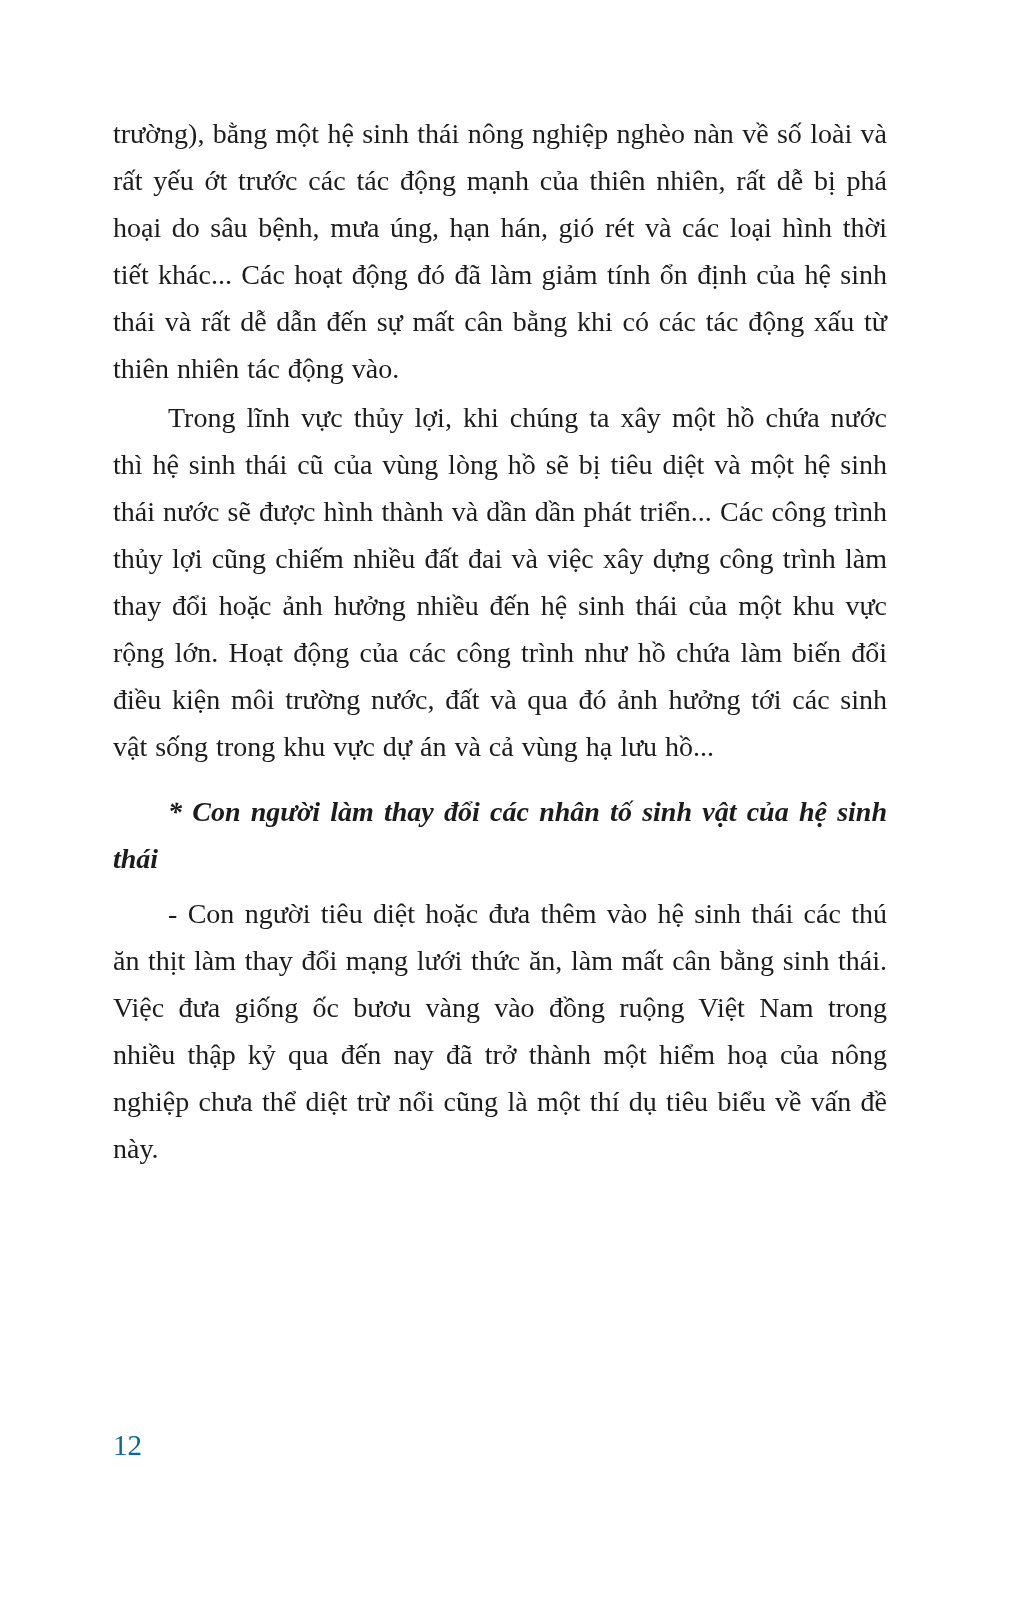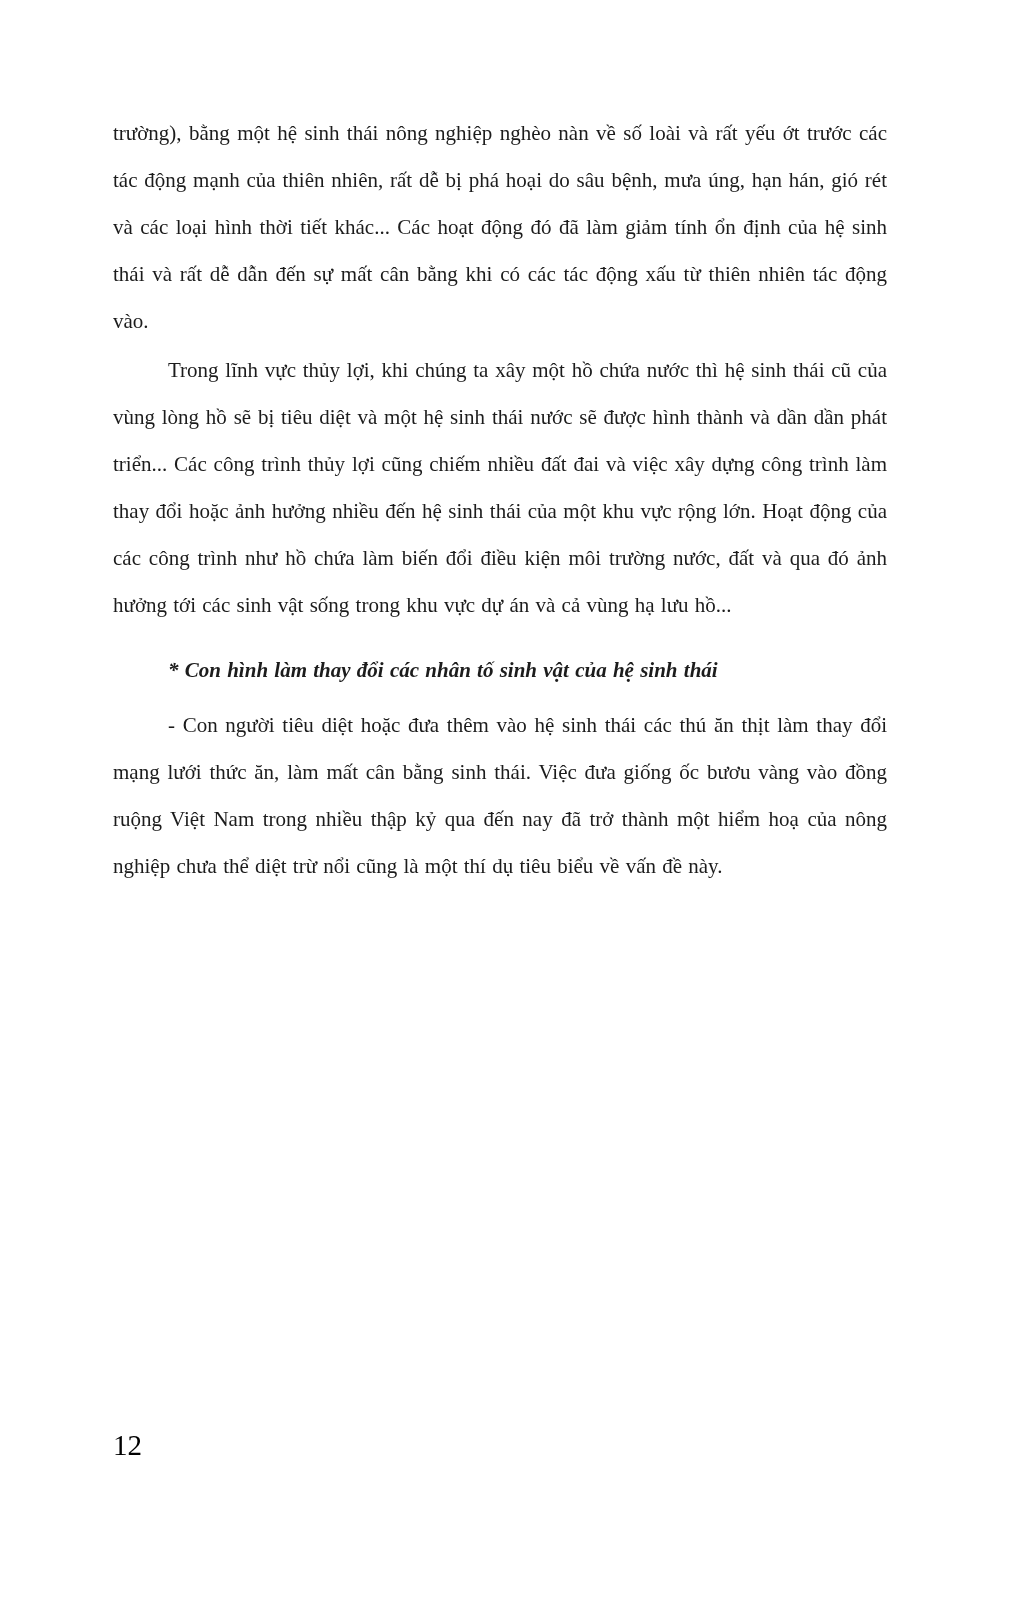--- a/index.html
+++ b/index.html
@@ -16,21 +16,21 @@
     color: #1c1c1c;
   }
   .text-block {
     position: absolute;
     left: 113px;
     top: 110px;
     width: 774px;
   }
   .para {
     margin: 0;
-    font-size: 21px;
+    font-size: 28px;
     line-height: 47px;
     text-align: justify;
     text-justify: inter-word;
     word-spacing: 1px;
   }
   .para + .para {
     margin-top: 2px;
   }
   .indent {
     text-indent: 55px;
@@ -40,30 +40,30 @@
     font-style: italic;
     margin-top: 18px !important;
     margin-bottom: 8px;
   }
   .page-number {
     position: absolute;
     left: 113px;
     top: 1422px;
     font-size: 29px;
     line-height: 47px;
-    color: #000000;
+    color: #0369a1;
   }
 </style>
 </head>
 <body>
 
 <div class="text-block">
   <p class="para">trường), bằng một hệ sinh thái nông nghiệp nghèo nàn về số loài và rất yếu ớt trước các tác động mạnh của thiên nhiên, rất dễ bị phá hoại do sâu bệnh, mưa úng, hạn hán, gió rét và các loại hình thời tiết khác... Các hoạt động đó đã làm giảm tính ổn định của hệ sinh thái và rất dễ dẫn đến sự mất cân bằng khi có các tác động xấu từ thiên nhiên tác động vào.</p>
 
   <p class="para indent">Trong lĩnh vực thủy lợi, khi chúng ta xây một hồ chứa nước thì hệ sinh thái cũ của vùng lòng hồ sẽ bị tiêu diệt và một hệ sinh thái nước sẽ được hình thành và dần dần phát triển... Các công trình thủy lợi cũng chiếm nhiều đất đai và việc xây dựng công trình làm thay đổi hoặc ảnh hưởng nhiều đến hệ sinh thái của một khu vực rộng lớn. Hoạt động của các công trình như hồ chứa làm biến đổi điều kiện môi trường nước, đất và qua đó ảnh hưởng tới các sinh vật sống trong khu vực dự án và cả vùng hạ lưu hồ...</p>
 
-  <p class="para indent heading">* Con hình làm thay đổi các nhân tố sinh vật của hệ sinh thái</p>
+  <p class="para indent heading">* Con người làm thay đổi các nhân tố sinh vật của hệ sinh thái</p>
 
 
   <p class="para indent">- Con người tiêu diệt hoặc đưa thêm vào hệ sinh thái các thú ăn thịt làm thay đổi mạng lưới thức ăn, làm mất cân bằng sinh thái. Việc đưa giống ốc bươu vàng vào đồng ruộng Việt Nam trong nhiều thập kỷ qua đến nay đã trở thành một hiểm hoạ của nông nghiệp chưa thể diệt trừ nổi cũng là một thí dụ tiêu biểu về vấn đề này.</p>
 </div>
 
 <div class="page-number">12</div>
 
 </body></html>

